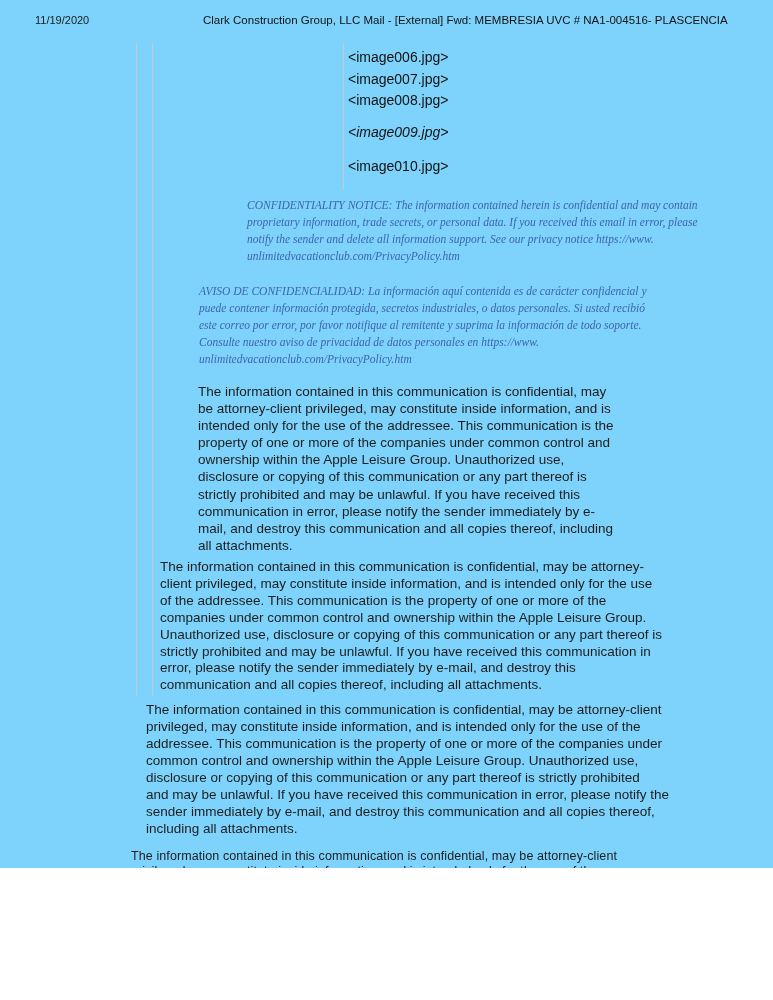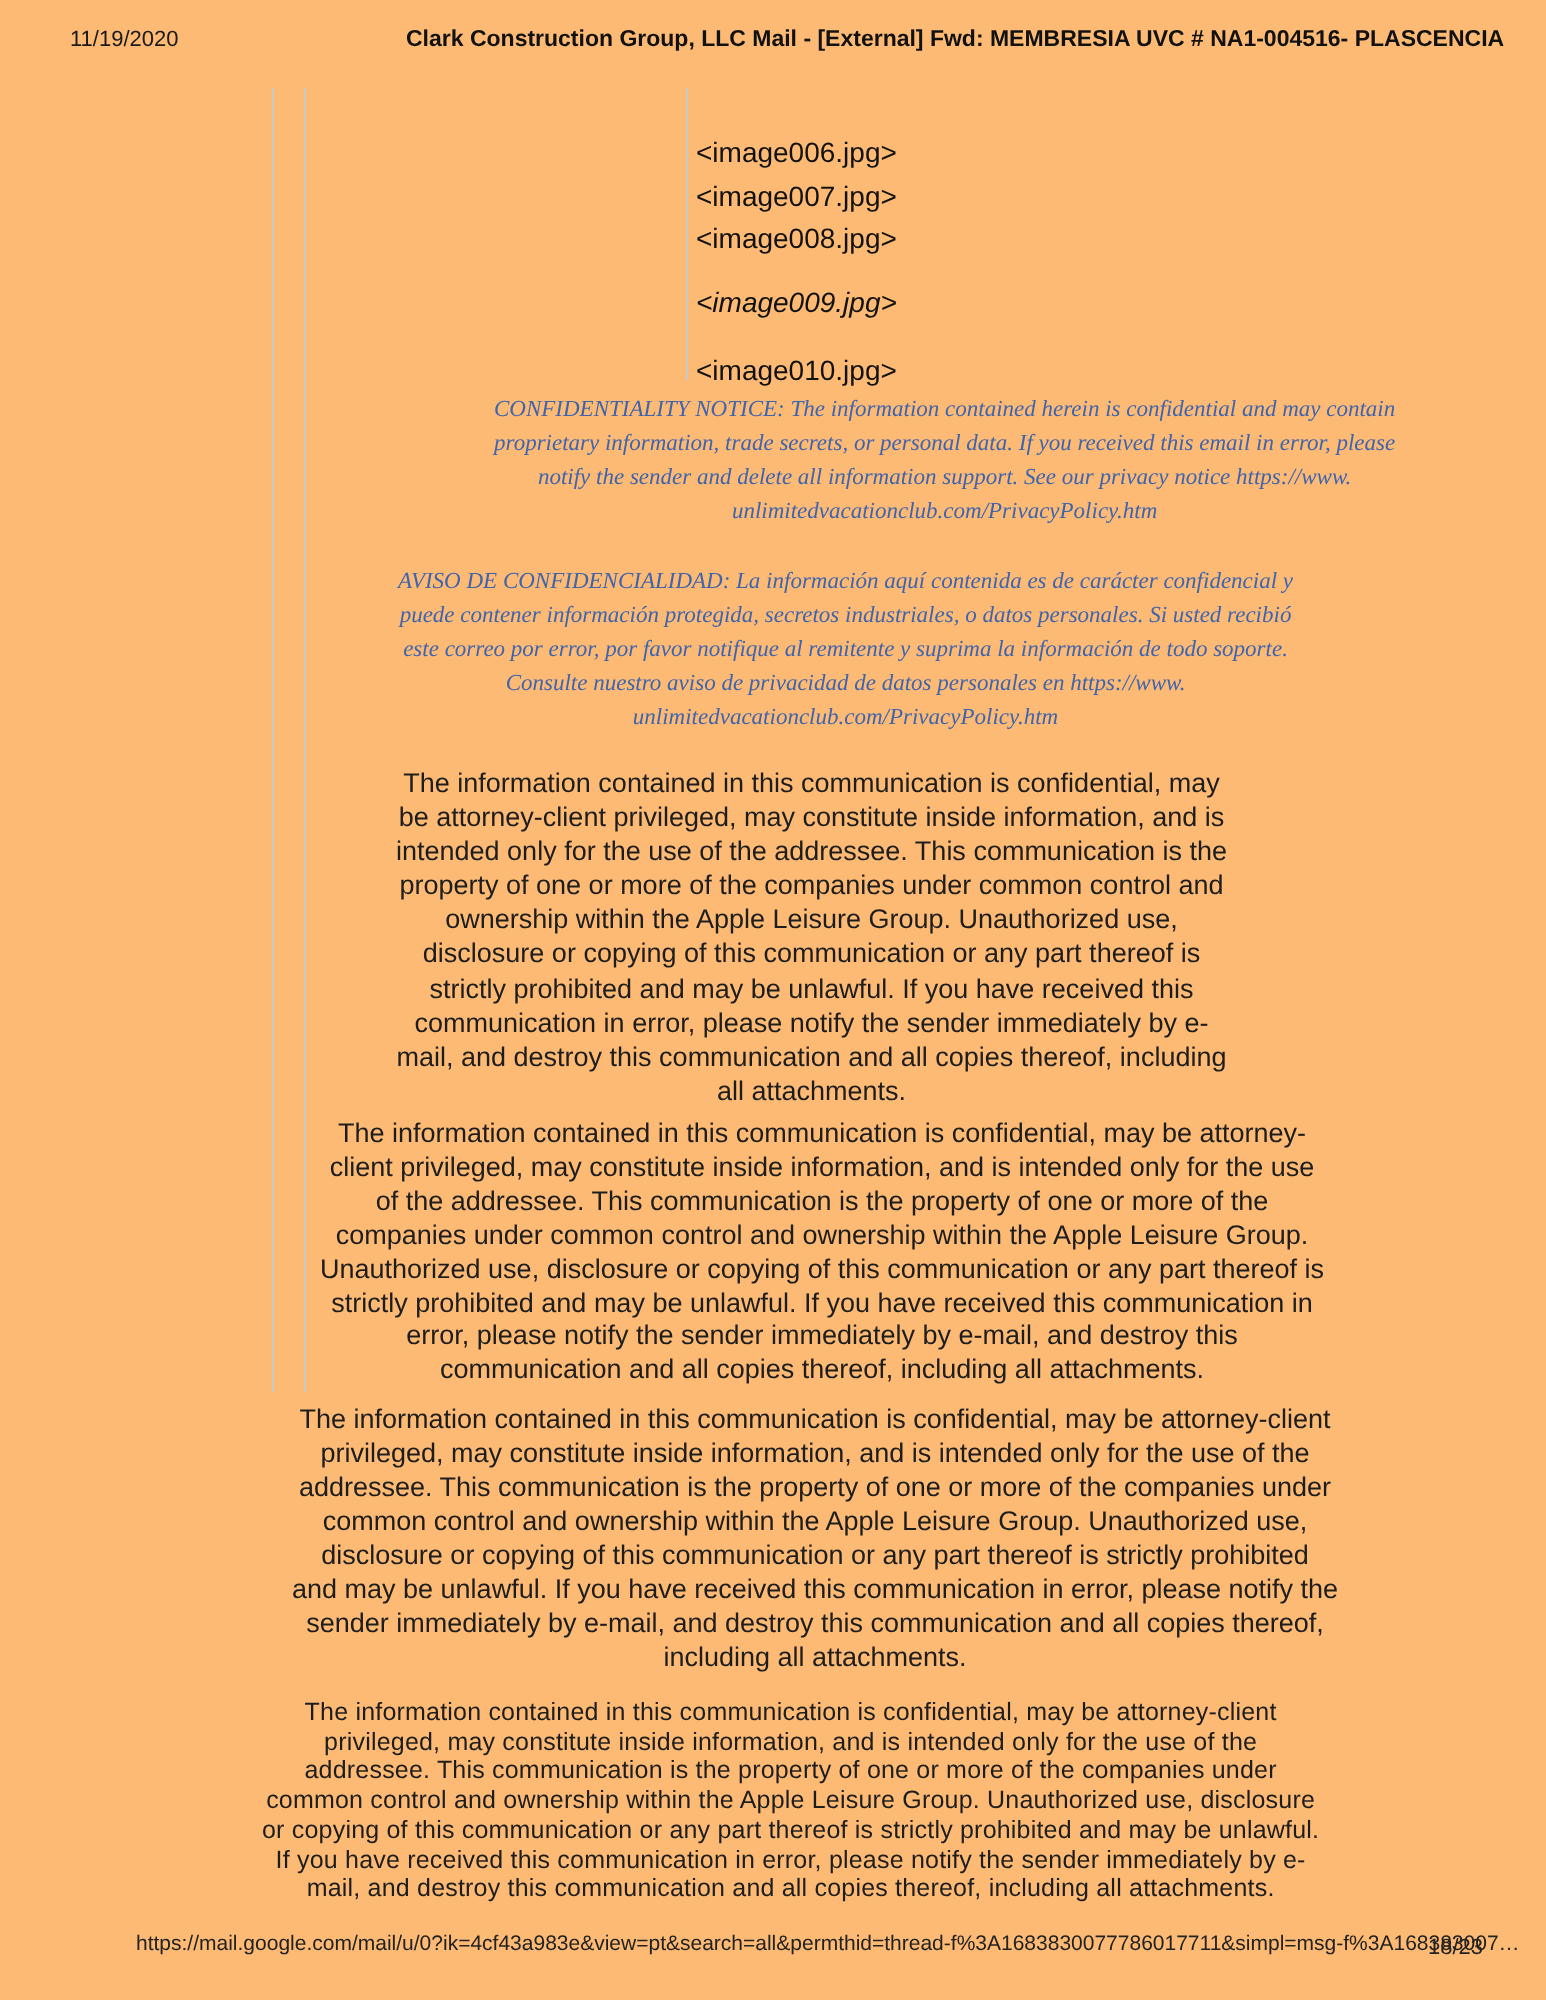--- a/index.html
+++ b/index.html
@@ -1,55 +1,53 @@
 <!DOCTYPE html>
 <html><head>
 <meta charset="utf-8">
 <style>
   html, body { margin: 0; padding: 0; background: #ffffff; }
   .page {
     position: relative;
     width: 773px;
-    height: 1000px;
-    background: #fdba74;
+    height: 868px;
+    background: #7dd3fc;
     overflow: hidden;
     font-family: "Liberation Sans", sans-serif;
     color: #1d1d1d;
-    text-align: center;
   }
   .hdr-date {
     position: absolute;
     left: 35px; top: 14px;
     font-size: 11px;
     color: #1a1a1a;
   }
   .hdr-title {
     position: absolute;
     left: 203px; top: 14px;
     font-size: 11.5px;
-    font-weight: bold;
+    font-weight: normal;
     color: #111111;
     white-space: nowrap;
   }
   .quote-bar {
     position: absolute;
     width: 1px;
     background: #c9c9c9;
   }
   .bar-1 { left: 136px; top: 44px; height: 652px; }
   .bar-2 { left: 152px; top: 44px; height: 652px; }
   .bar-3 { left: 343px; top: 44px; height: 146px; }
   .attachments-block {
     position: absolute;
     left: 348px;
     font-size: 14px;
     line-height: 21.5px;
     color: #111111;
     white-space: pre-line;
-    margin-top: 19px;
   }
   .att-1 { top: 47px; }
   .att-2 { top: 122px; font-style: italic; }
   .att-3 { top: 156px; }
   .notice {
     position: absolute;
     left: 199px;
     font-family: "Liberation Serif", serif;
     font-style: italic;
     font-size: 11.5px;

